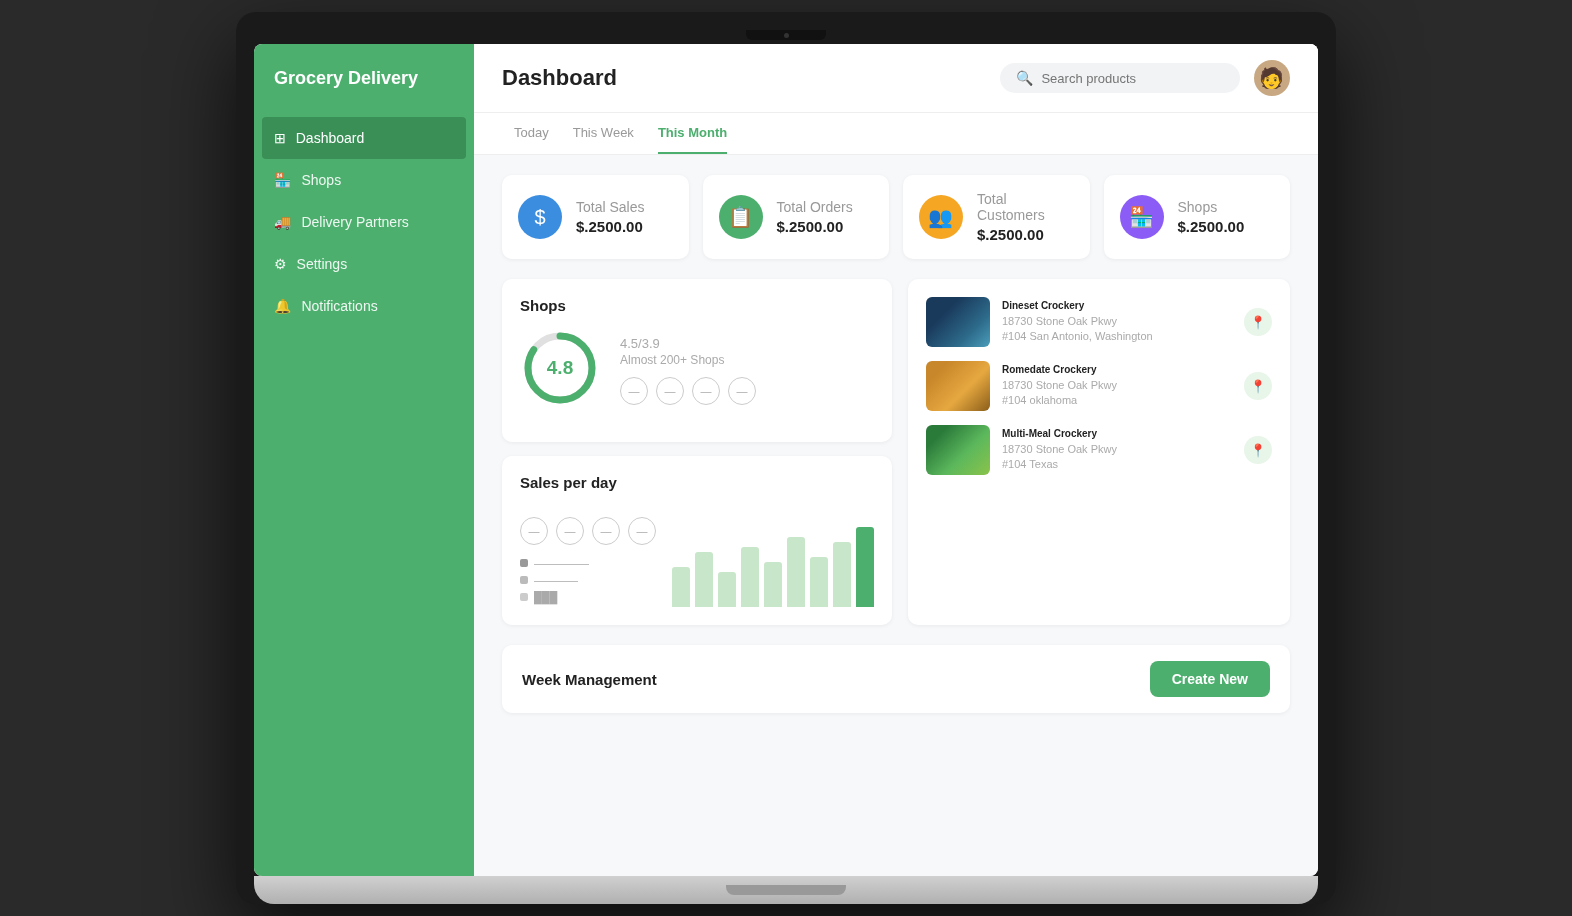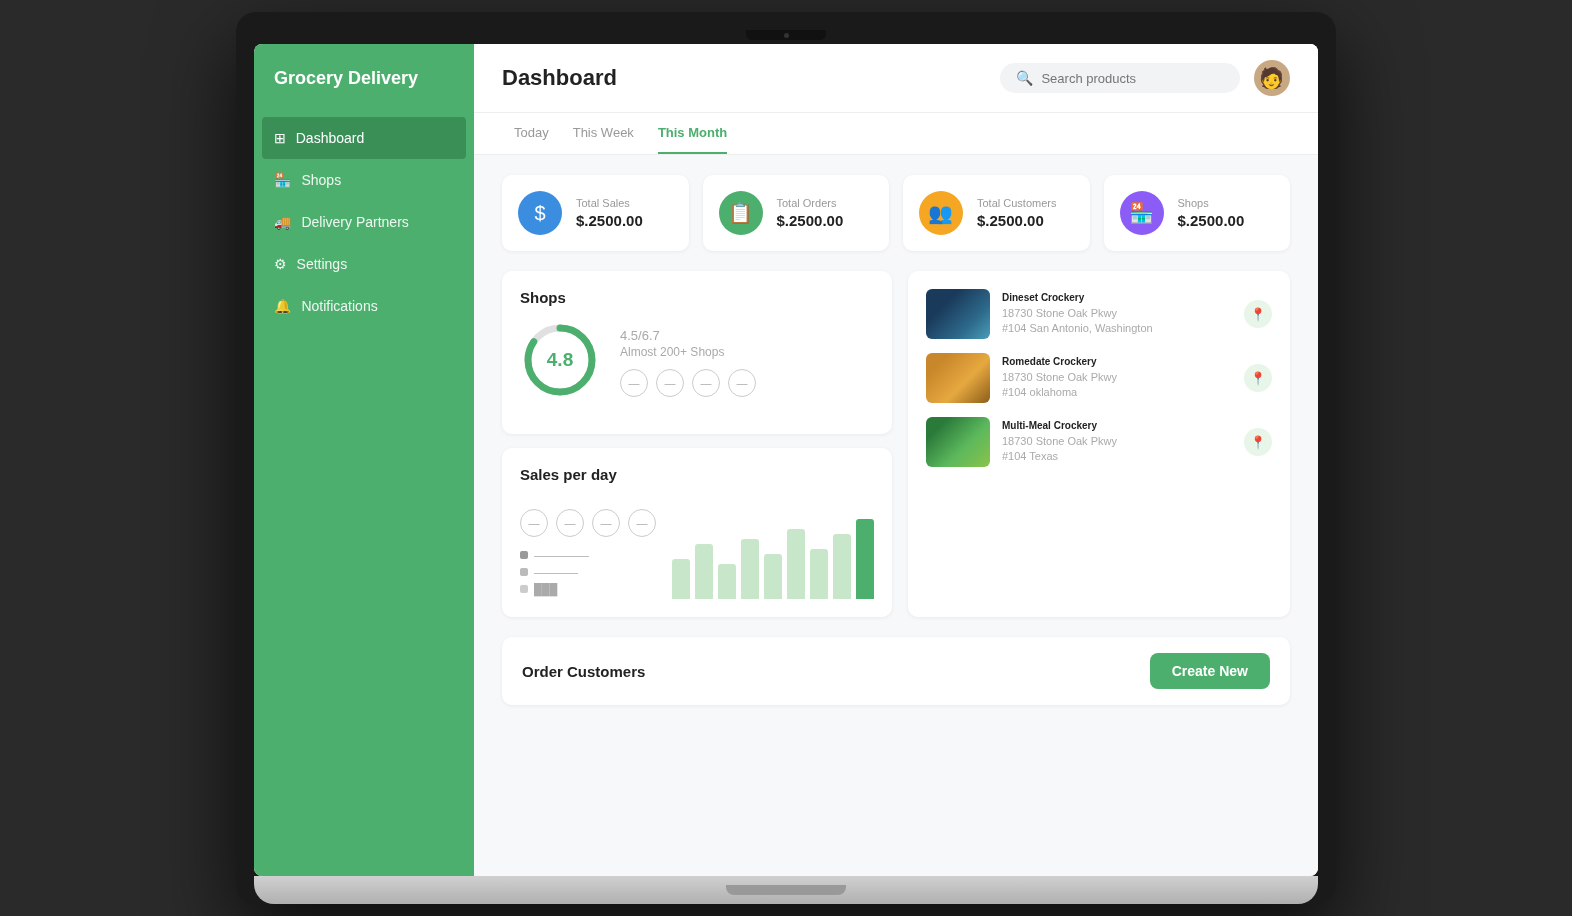--- a/index.html
+++ b/index.html
@@ -206,21 +206,21 @@
       font-size: 20px;
       color: #fff;
       flex-shrink: 0;
     }
     .stat-icon.blue { background: #3b8de0; }
     .stat-icon.green { background: #4caf6e; }
     .stat-icon.orange { background: #f5a623; }
     .stat-icon.purple { background: #8b5cf6; }
     .stat-info {}
     .stat-label {
-      font-size: 11px;
+      font-size: 14px;
       color: #999;
       margin-bottom: 3px;
     }
     .stat-value {
       font-size: 15px;
       font-weight: 700;
       color: #222;
     }
 
     
@@ -547,21 +547,21 @@
               <div class="shops-rating-row">
                 <div class="donut-container">
                   <svg width="80" height="80" viewBox="0 0 80 80">
                     <circle cx="40" cy="40" r="32" fill="none" stroke="#e0e0e0" stroke-width="7"></circle>
                     <circle cx="40" cy="40" r="32" fill="none" stroke="#4caf6e" stroke-width="7" stroke-dasharray="170 201" stroke-linecap="round"></circle>
                   </svg>
                   <div class="donut-text">4.8</div>
                 </div>
                 <div class="rating-info">
                   <div class="rating-score">
-                    <span>4.5</span><span style="font-size:13px;color:#aaa;font-weight:400;">/6.7</span>
+                    <span>4.5</span><span style="font-size:13px;color:#aaa;font-weight:400;">/3.9</span>
                   </div>
                   <div class="rating-sub">Almost 200+ Shops</div>
                   <div class="rating-icons">
                     <div class="rating-icon-circle">—</div>
                     <div class="rating-icon-circle">—</div>
                     <div class="rating-icon-circle">—</div>
                     <div class="rating-icon-circle">—</div>
                   </div>
                 </div>
               </div>
@@ -643,21 +643,21 @@
                   <span>18730 Stone Oak Pkwy</span><br>
                   <span>#104 Texas</span>
                 </div>
               </div>
               <div class="shop-loc-icon">📍</div>
             </div>
           </div>
         </div>
 
         <div class="order-mgmt-bar">
-          <div class="order-mgmt-title">Order Customers</div>
+          <div class="order-mgmt-title">Week Management</div>
           <button class="create-new-btn">Create New</button>
         </div>
 
       </div>
     </div>
   </div>
   <div class="laptop-base">
     <div class="laptop-base-notch"></div>
   </div>
 </div>

